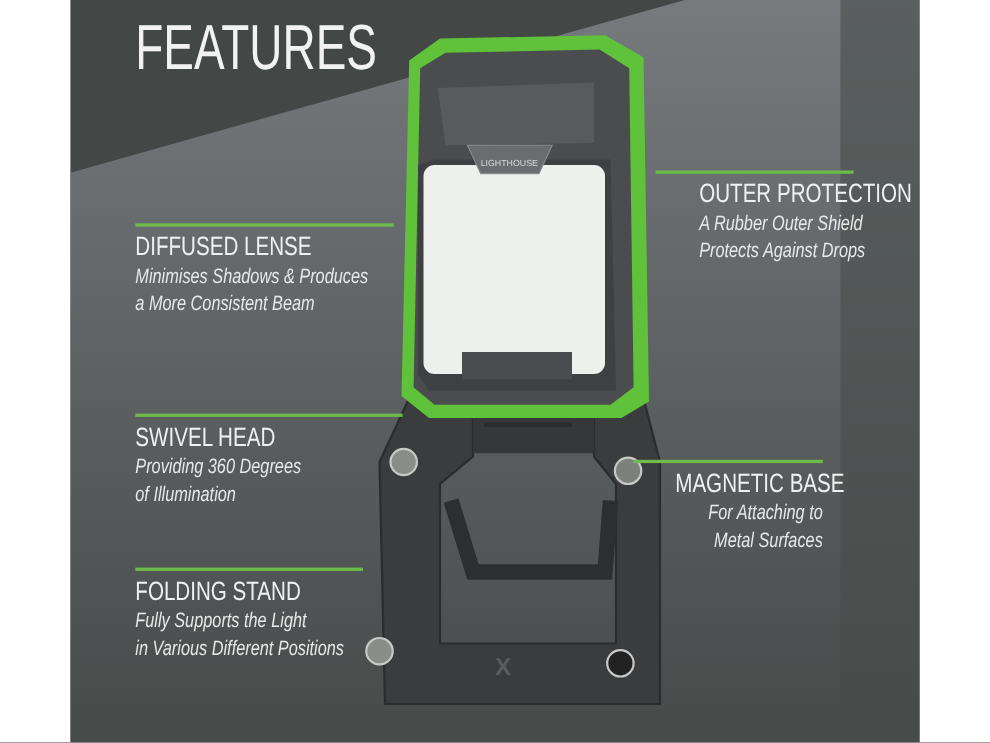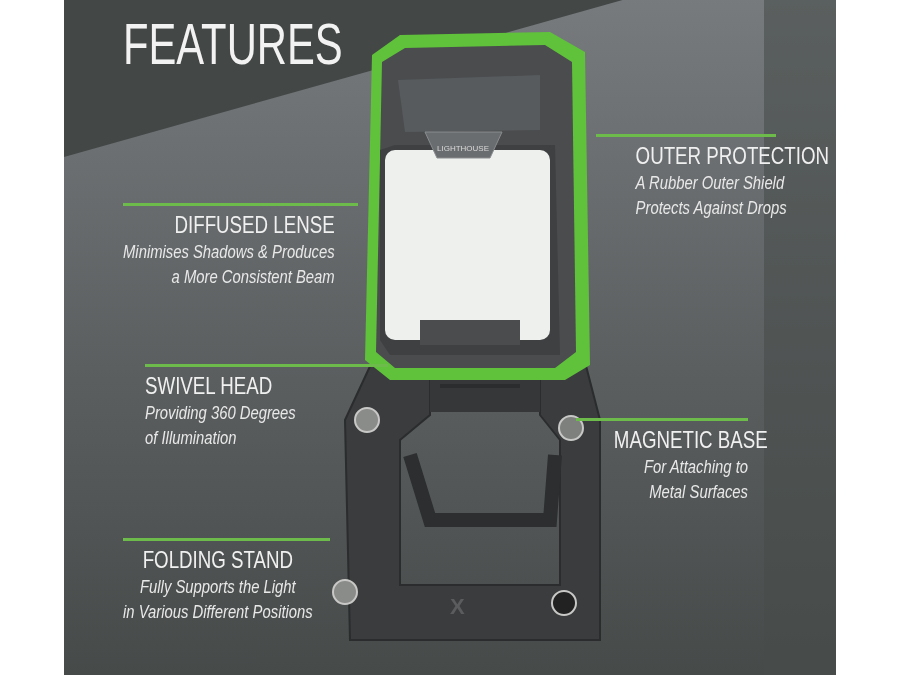--- a/index.html
+++ b/index.html
@@ -58,46 +58,46 @@
       <rect x="385" y="150" width="165" height="190" rx="10" fill="#eef0ee"></rect>
       <path d="M425 132 L502 132 L490 158 L437 158 Z" fill="#6a6d6f" stroke="#8a8d8f" stroke-width="1"></path>
       <text x="463" y="151" text-anchor="middle" fill="#d8d8d8" font-size="8" font-family="Liberation Sans, sans-serif">LIGHTHOUSE</text>
       <rect x="420" y="320" width="100" height="25" fill="#4a4c4e"></rect>
     </g>
   </svg>
 
   <div class="title" style="left:59px;">FEATURES</div>
 </div>
 
-<div class="feature" style="left:123px; top:203px;text-align:right;">
+<div class="feature" style="left:123px; top:203px;">
   <div class="line" style="left:0; top:0; width:235px;"></div>
   <div class="head" style="margin-top:8px;">DIFFUSED LENSE</div>
   <div class="desc">Minimises Shadows &amp; Produces</div>
   <div class="desc">a More Consistent Beam</div>
 </div>
 
-<div class="feature right" style="left:596px; top:134px; width:180px;">
+<div class="feature right" style="left:596px; top:155px; width:180px;">
   <div class="line" style="left:0; top:0; width:180px;"></div>
   <div class="head" style="margin-top:8px;">OUTER PROTECTION</div>
   <div class="desc">A Rubber Outer Shield</div>
   <div class="desc">Protects Against Drops</div>
 </div>
 
-<div class="feature" style="left:123px; top:364px;margin-left:22px;">
+<div class="feature" style="left:123px; top:376px;">
   <div class="line" style="left:0; top:0; width:243px;"></div>
   <div class="head" style="margin-top:8px;">SWIVEL HEAD</div>
   <div class="desc">Providing 360 Degrees</div>
   <div class="desc">of Illumination</div>
 </div>
 
 <div class="feature right" style="left:576px; top:418px; width:172px;">
   <div class="line" style="left:0; top:0; width:172px;"></div>
   <div class="head" style="margin-top:8px;">MAGNETIC BASE</div>
   <div class="desc">For Attaching to</div>
   <div class="desc">Metal Surfaces</div>
 </div>
 
-<div class="feature" style="left:123px; top:538px;text-align:center;">
+<div class="feature" style="left:123px; top:516px;">
   <div class="line" style="left:0; top:0; width:207px;"></div>
   <div class="head" style="margin-top:8px;">FOLDING STAND</div>
   <div class="desc">Fully Supports the Light</div>
   <div class="desc">in Various Different Positions</div>
 </div>
 
 </body></html>

